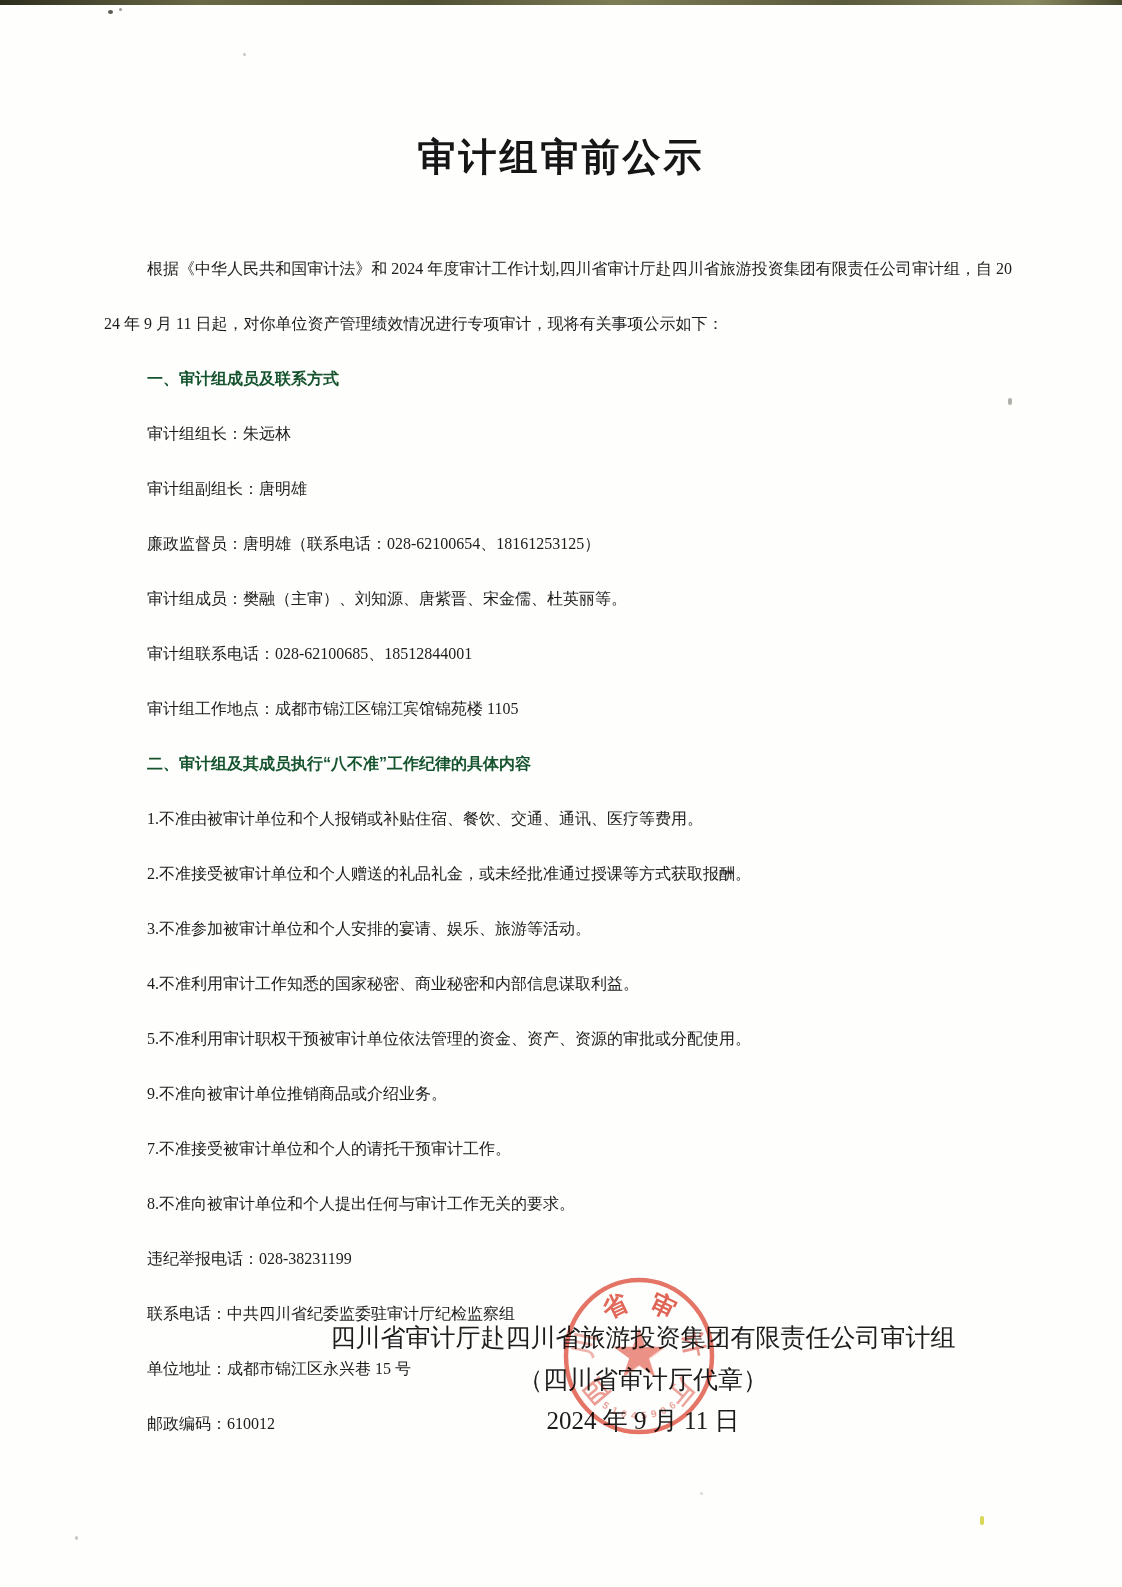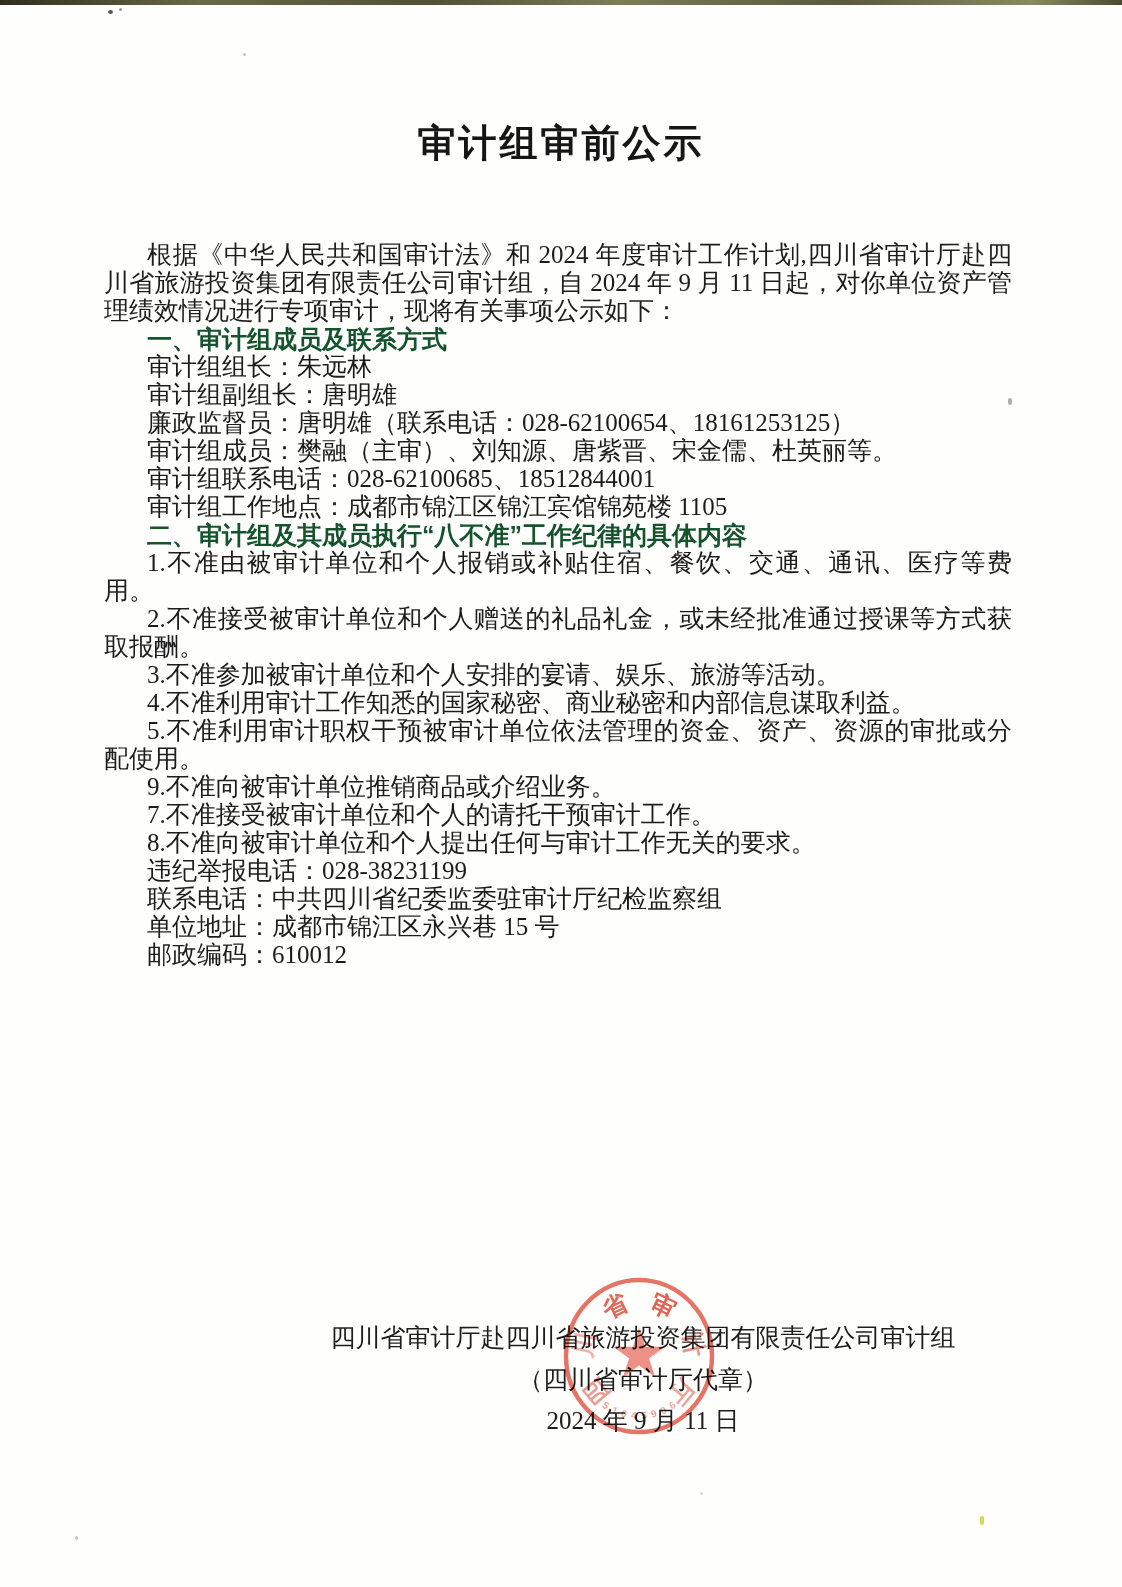--- a/index.html
+++ b/index.html
@@ -12,29 +12,29 @@
     overflow:hidden;
     font-family:"Liberation Serif", serif;
     color:#1c1c1c;
   }
   .scan-edge{
     position:absolute;top:0;left:0;width:100%;height:5px;
     background:linear-gradient(90deg,#2e2e1e 0%,#6a6a46 18%,#505034 38%,#7c7c55 55%,#5a5a3c 75%,#8a8a60 92%,#4a4a30 100%);
   }
   .speck{position:absolute;border-radius:50%;}
   .title{
-    position:absolute;top:120px;left:0;right:0;
+    position:absolute;top:131px;left:0;right:0;
     margin:0;text-align:center;
-    font-family:Liberation Mono, monospace;
+    font-family:Liberation Serif, serif;
     font-size:38px;font-weight:bold;letter-spacing:3px;color:#161616;
     line-height:52px;
   }
   .body{
     position:absolute;top:241px;left:104px;width:908px;
-    font-size:25px;line-height:28px;
+    font-size:16px;line-height:55px;
   }
   .body p{margin:0;}
   .para{
     text-align:justify;text-justify:inter-ideograph;
     text-indent:43px;word-break:break-all;
   }
   .line{text-indent:43px;white-space:nowrap;}
   .heading{
     font-family:"Liberation Sans", sans-serif;
     font-weight:bold;text-indent:43px;color:#14532d;white-space:nowrap;

